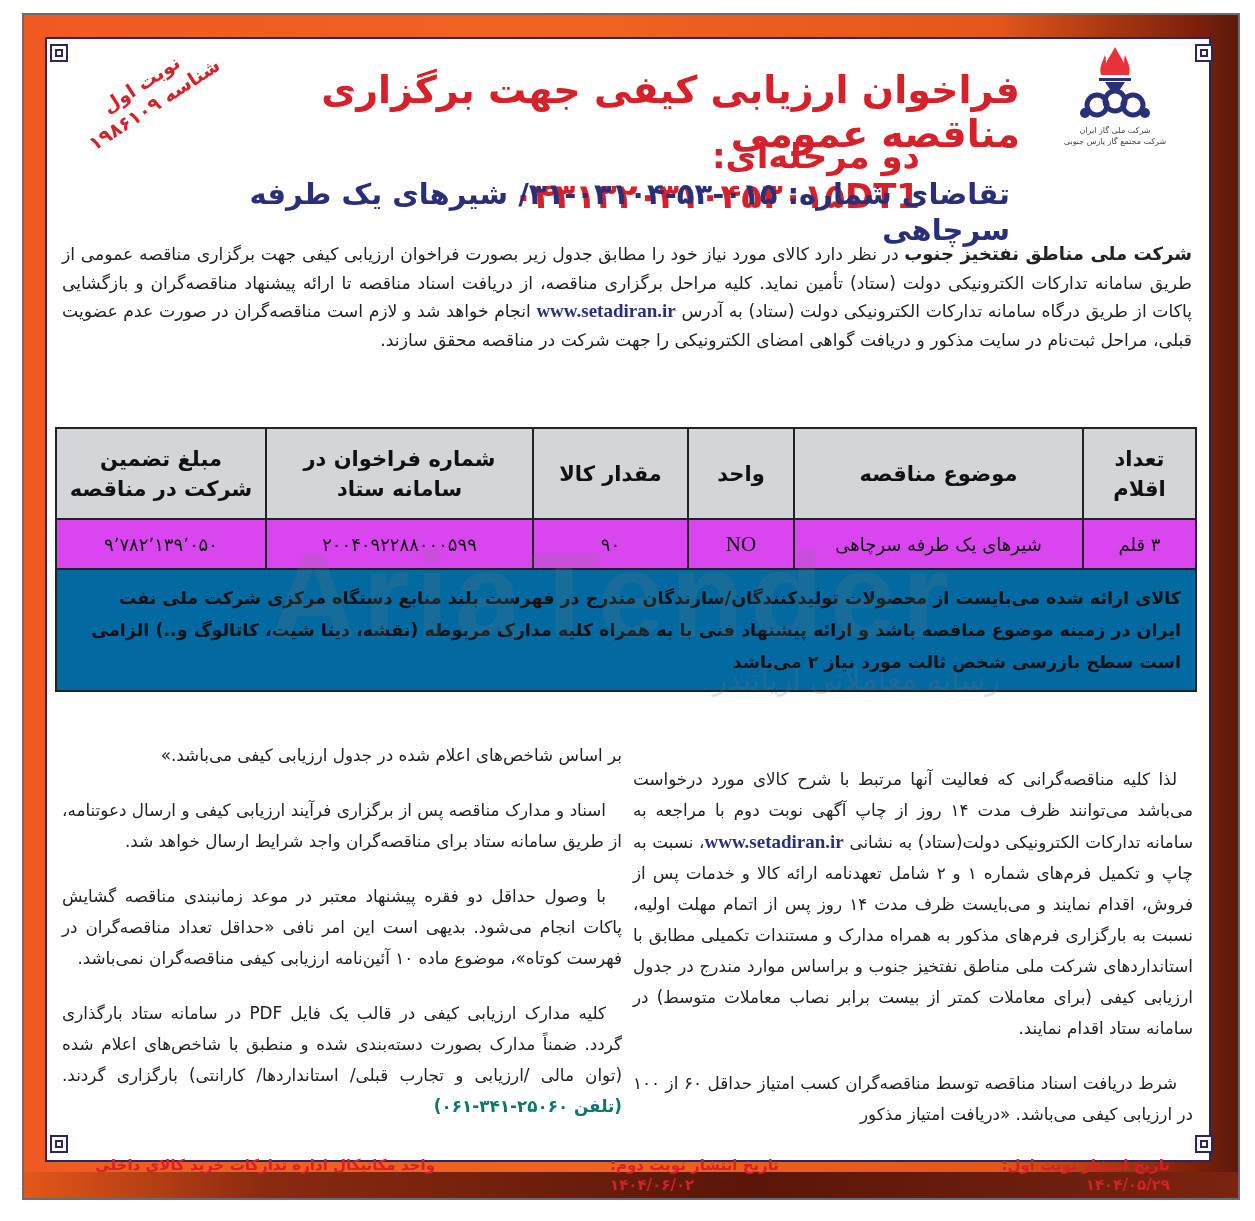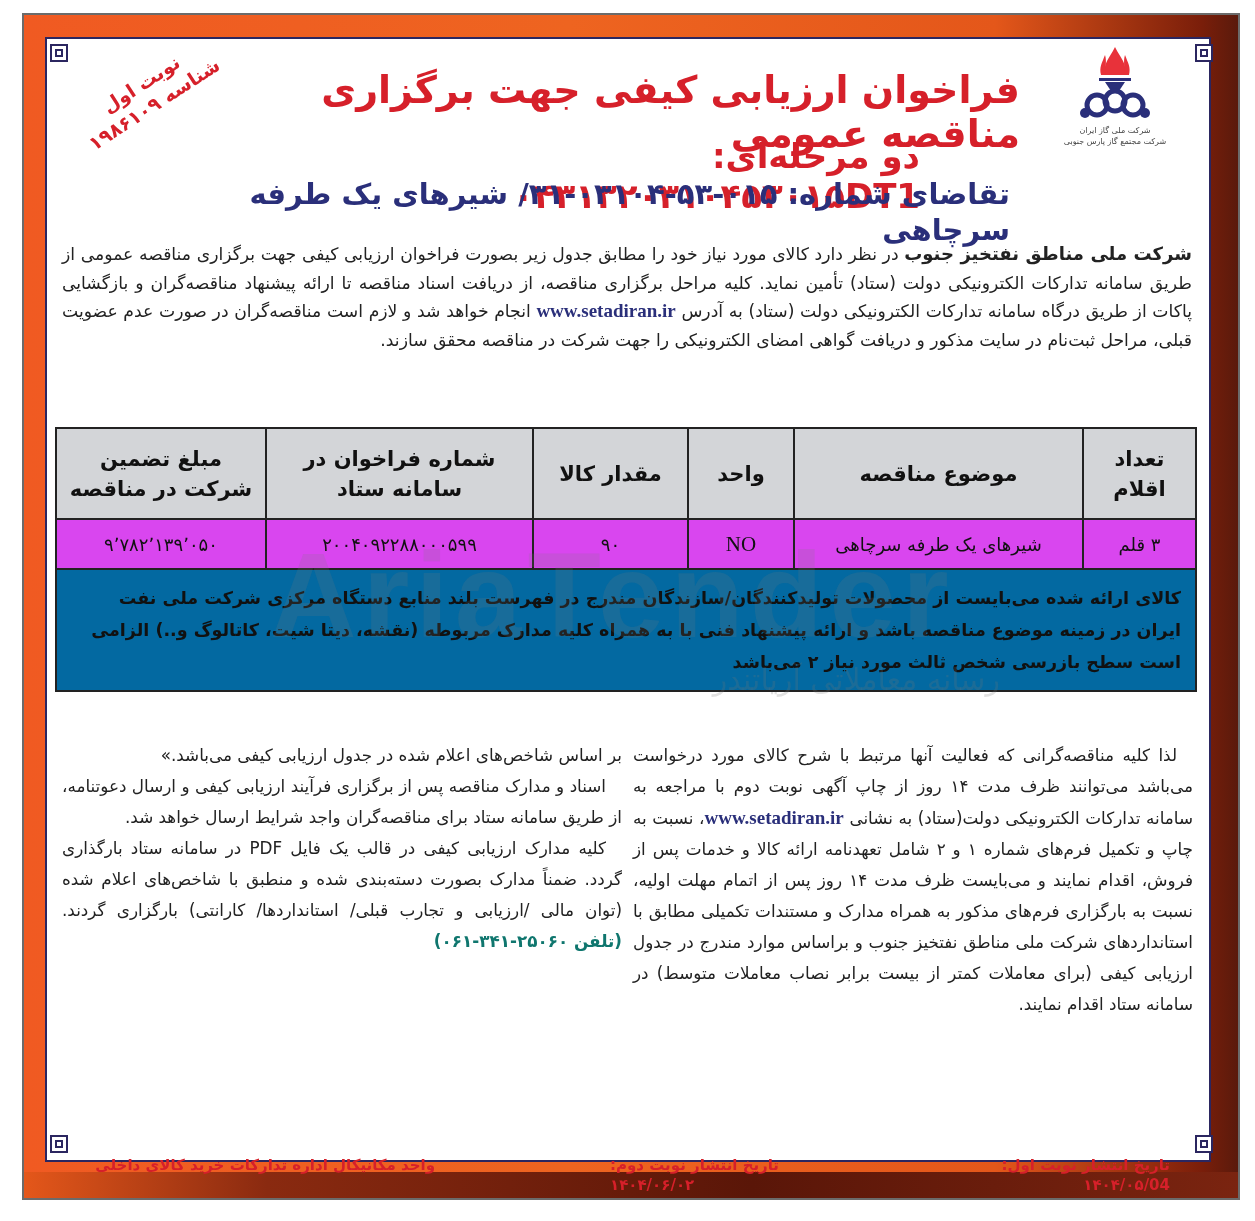--- a/index.html
+++ b/index.html
@@ -81,21 +81,21 @@
   .watermark2 {
     position:absolute; left:280px; top:662px; width:720px; pointer-events:none; direction: rtl;
     color: rgba(120,120,120,0.22); font-size: 30px; letter-spacing: 10px;
   }
 
   .col {
     position: absolute; top: 740px; width: 560px; text-align: justify; text-align-last: right;
     font-size: 16.8px; line-height: 31px; color: #222;
   }
   .col p { margin: 0; }
-  .col .indent { text-indent: 16px; }
+  .col .indent { text-indent: 16px; margin-top: 24px; }
   .col-right { left: 633px; }
   .col-left { left: 62px; }
   .phone { color: #0f766e; font-weight: bold; }
 
   .footer {
     position: absolute; top: 1155px; font-size: 15px; font-weight: bold; color: #d6202a; line-height: 20px;
   }
   .f1 { left: 915px; width: 255px; text-align: right; }
   .f2 { left: 610px; width: 255px; text-align: left; }
   .f3 { left: 85px; width: 350px; text-align: right; }
@@ -179,23 +179,25 @@
     <td class="notes" colspan="6">کالای ارائه شده می‌بایست از محصولات تولیدکنندگان/سازندگان مندرج در فهرست بلند منابع دستگاه مرکزی شرکت ملی نفت ایران در زمینه موضوع مناقصه باشد و ارائه پیشنهاد فنی با به همراه کلیه مدارک مربوطه (نقشه، دیتا شیت، کاتالوگ و..) الزامی است سطح بازرسی شخص ثالث مورد نیاز ۲ می‌باشد</td>
   </tr>
 </tbody>
   </table>
 
 <div class="watermark">AriaTender</div>
 <div class="watermark2">رسانه معاملاتی آریاتندر</div>
 
 <div class="col col-right rtl">
   <p class="indent"><span>لذا کلیه مناقصه‌گرانی که فعالیت آنها مرتبط با شرح کالای مورد درخواست می‌باشد می‌توانند ظرف مدت ۱۴ روز از چاپ آگهی نوبت دوم با مراجعه به سامانه تدارکات الکترونیکی دولت(ستاد) به نشانی </span><span class="link">www.setadiran.ir</span><span>، نسبت به چاپ و تکمیل فرم‌های شماره ۱ و ۲ شامل تعهدنامه ارائه کالا و خدمات پس از فروش، اقدام نمایند و می‌بایست ظرف مدت ۱۴ روز پس از اتمام مهلت اولیه، نسبت به بارگزاری فرم‌های مذکور به همراه مدارک و مستندات تکمیلی مطابق با استانداردهای شرکت ملی مناطق نفتخیز جنوب و براساس موارد مندرج در جدول ارزیابی کیفی (برای معاملات کمتر از بیست برابر نصاب معاملات متوسط) در سامانه ستاد اقدام نمایند.</span></p>
+  <p class="indent">شرط دریافت اسناد مناقصه توسط مناقصه‌گران کسب امتیاز حداقل ۶۰ از ۱۰۰ در ارزیابی کیفی می‌باشد. «دریافت امتیاز مذکور</p>
 </div>
 
 <div class="col col-left rtl">
   <p>بر اساس شاخص‌های اعلام شده در جدول ارزیابی کیفی می‌باشد.»</p>
   <p class="indent">اسناد و مدارک مناقصه پس از برگزاری فرآیند ارزیابی کیفی و ارسال دعوتنامه، از طریق سامانه ستاد برای مناقصه‌گران واجد شرایط ارسال خواهد شد.</p>
+  <p class="indent">با وصول حداقل دو فقره پیشنهاد معتبر در موعد زمانبندی مناقصه گشایش پاکات انجام می‌شود. بدیهی است این امر نافی «حداقل تعداد مناقصه‌گران در فهرست کوتاه»، موضوع ماده ۱۰ آئین‌نامه ارزیابی کیفی مناقصه‌گران نمی‌باشد.</p>
   <p class="indent"><span>کلیه مدارک ارزیابی کیفی در قالب یک فایل PDF در سامانه ستاد بارگذاری گردد. ضمناً مدارک بصورت دسته‌بندی شده و منطبق با شاخص‌های اعلام شده (توان مالی /ارزیابی و تجارب قبلی/ استانداردها/ کارانتی) بارگزاری گردند. </span><span class="phone">(تلفن ۲۵۰۶۰-۳۴۱-۰۶۱)</span></p>
 </div>
 
-<div class="footer f1 rtl">تاریخ انتشار نوبت اول: ۱۴۰۴/۰۵/04</div>
+<div class="footer f1 rtl">تاریخ انتشار نوبت اول: ۱۴۰۴/۰۵/۲۹</div>
 <div class="footer f2 rtl">تاریخ انتشار نوبت دوم: ۱۴۰۴/۰۶/۰۲</div>
 <div class="footer f3 rtl">واحد مکانیکال اداره تدارکات خرید کالای داخلی</div>
 
 </body></html>

